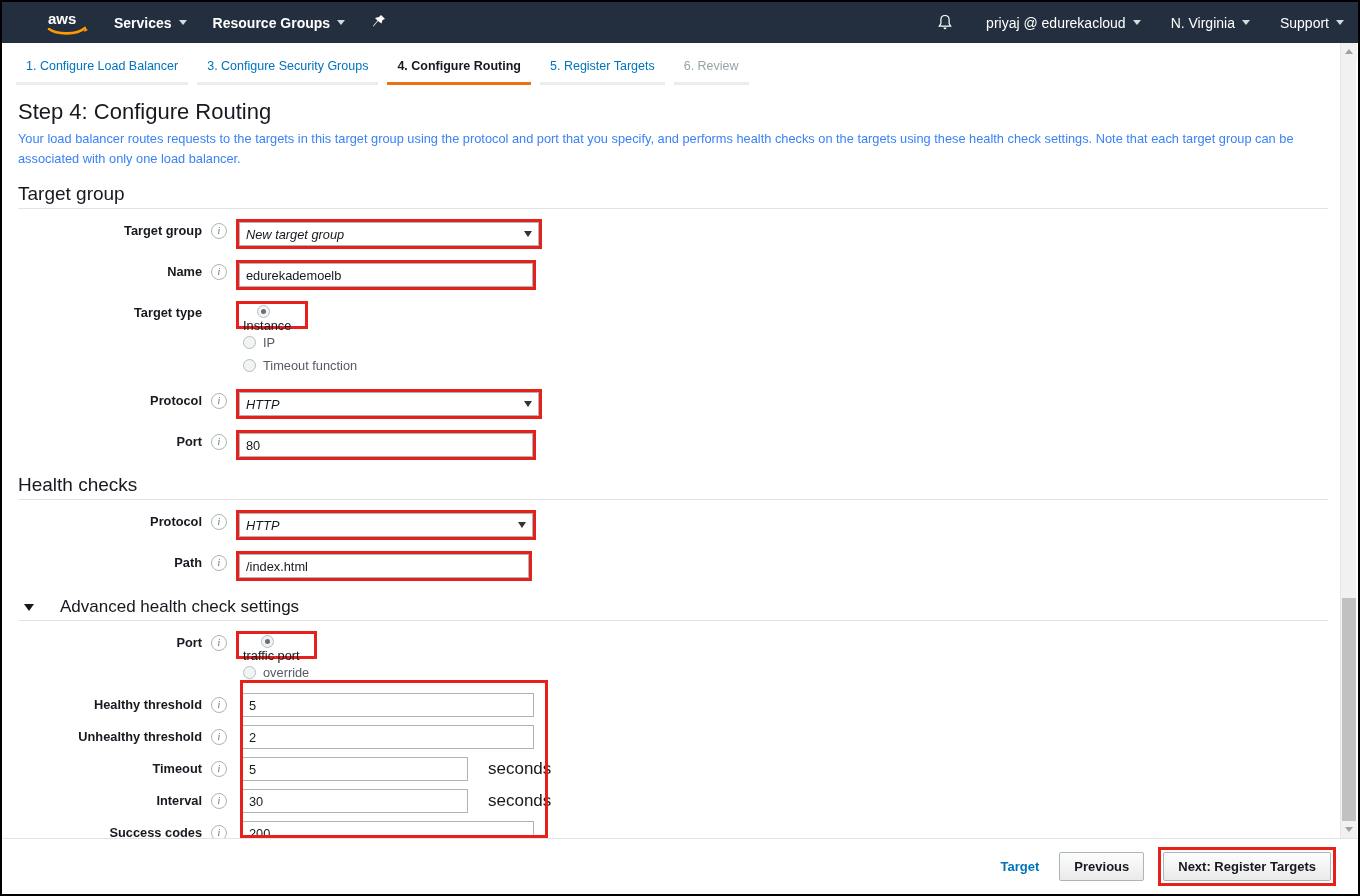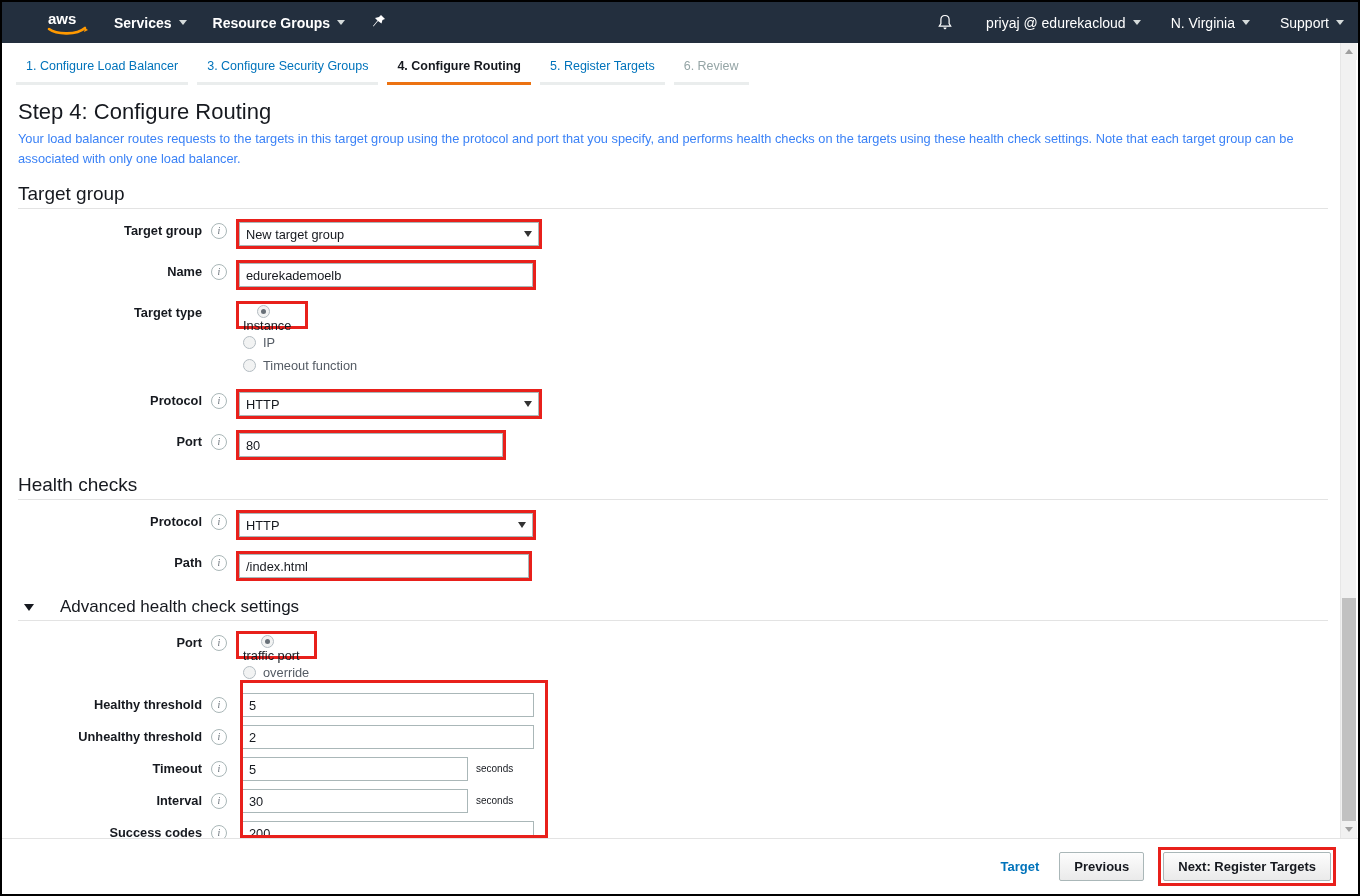--- a/index.html
+++ b/index.html
@@ -187,20 +187,21 @@
     padding: 0 6px;
     outline: none;
     display: block;
   }
   .selbox {
     display: flex;
     align-items: center;
     padding-right: 6px;
     cursor: pointer;
     position: relative;
+    font-style: italic;
   }
   .selbox .val { flex: 1 1 auto; }
   .selbox .arrow {
     width: 0; height: 0;
     border-left: 4px solid transparent;
     border-right: 4px solid transparent;
     border-top: 6px solid #333;
     margin-left: 6px;
   }
 
@@ -251,23 +252,23 @@
     cursor: pointer;
   }
   .tri-down {
     width: 0; height: 0;
     border-left: 5px solid transparent;
     border-right: 5px solid transparent;
     border-top: 7px solid #16191f;
   }
 
   .unit {
-    font-size: 10px;
-    color: #16191f;
-    margin-left: 8px;
+    font-size: 17px;
+    color: #16191f;
+    margin-left: 20px;
     line-height: 24px;
     text-align: center;
   }
 
   
   .adv-group {
     border: 3px solid #e8201b;
     display: inline-block;
     padding: 0;
     position: absolute;
@@ -490,21 +491,21 @@
       </div>
     </div>
 
     <div class="frow">
       <div class="flabel">Port</div>
       <div class="finfo">
         <span class="info-icon">i</span>
       </div>
       <div class="fctl">
         <div class="hl">
-          <input class="txt" style="width: 264px;" value="80">
+          <input class="txt" style="width: 294px;" value="80">
         </div>
       </div>
     </div>
 
     <h2 class="section">Health checks</h2>
     <div class="rule wide"></div>
 
     <div class="frow">
       <div class="flabel">Protocol</div>
       <div class="finfo">

